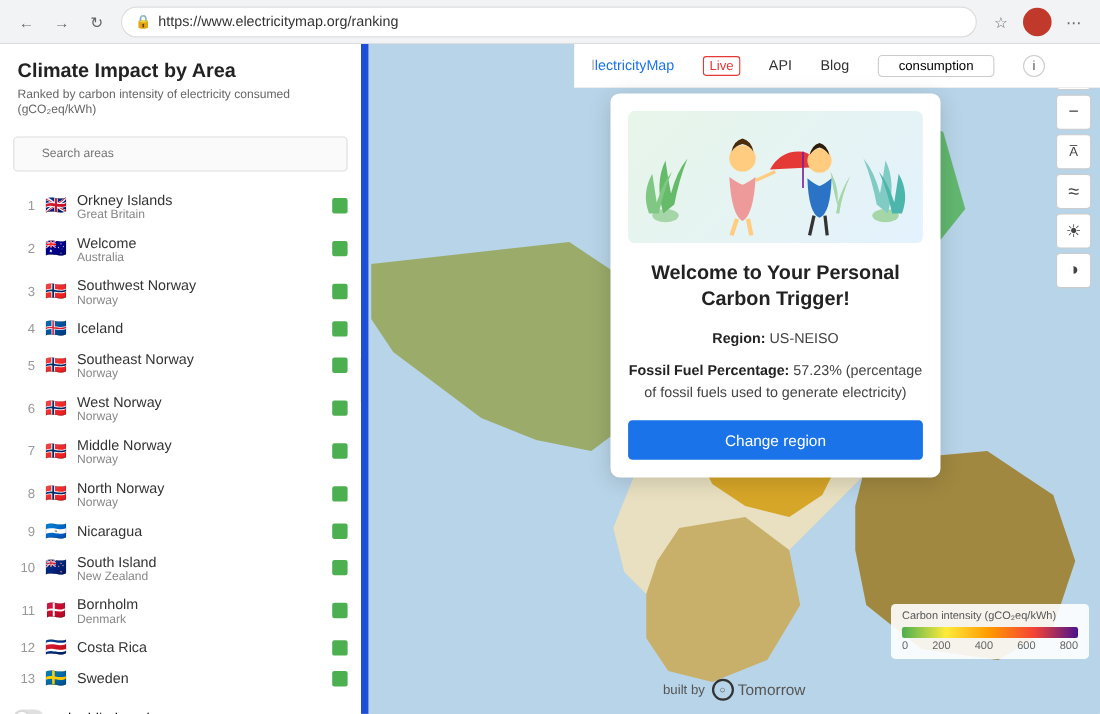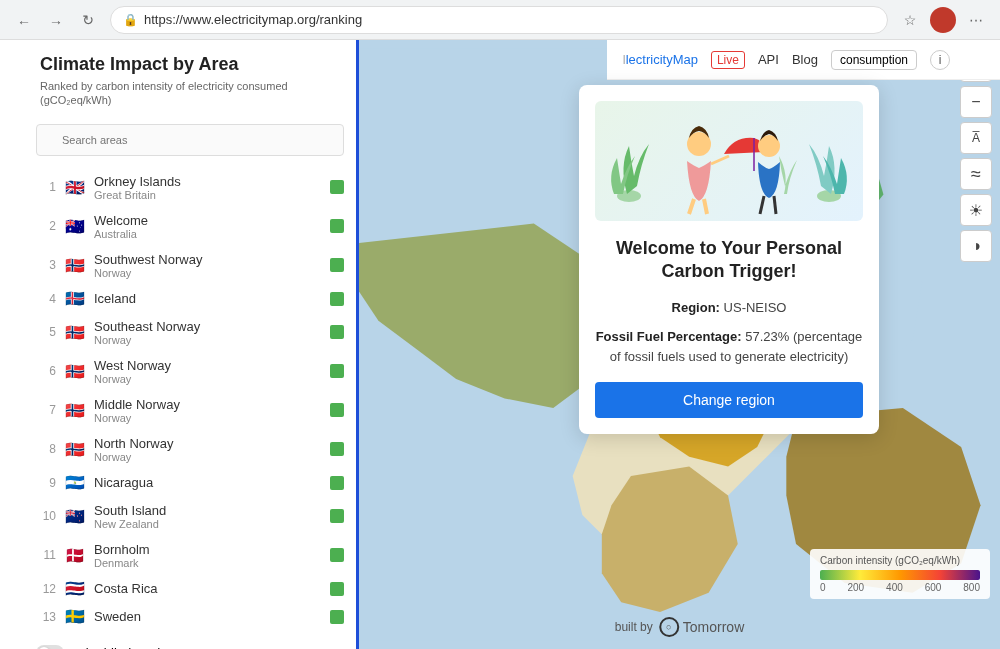--- a/index.html
+++ b/index.html
@@ -43,25 +43,24 @@
       display: flex;
       height: 609px;
       position: relative;
     }
 
     
     .sidebar {
       width: 335px;
       min-width: 335px;
       background: #fff;
-      border-right: 3px solid #1d4ed8;
+      border-right: 7px solid #1d4ed8;
       overflow-y: auto;
       z-index: 10;
       position: relative;
-      margin-left: 24px;
     }
     .sidebar-header {
       padding: 14px 16px 8px;
     }
     .sidebar-title {
       font-size: 18px;
       font-weight: 600;
       color: #222;
       margin-bottom: 4px;
     }
@@ -252,34 +251,34 @@
 
     
     .top-nav {
       position: absolute;
       top: 0; right: 0;
       background: white;
       border-bottom: 1px solid #eee;
       padding: 8px 50px 8px 16px;
       display: flex;
       align-items: center;
-      gap: 13px;
+      gap: 26px;
       z-index: 30;
       height: 40px;
     }
     .nav-link {
       font-size: 13px;
       color: #333;
       cursor: pointer;
       text-decoration: none;
     }
     .consumption-badge {
       border: 1px solid #ccc;
       border-radius: 4px;
-      padding: 2px 8px;
+      padding: 2px 18px;
       font-size: 12px;
       cursor: pointer;
     }
     .info-badge {
       width: 20px; height: 20px;
       border: 1px solid #ccc;
       border-radius: 50%;
       display: flex; align-items: center; justify-content: center;
       font-size: 12px;
       cursor: pointer;

